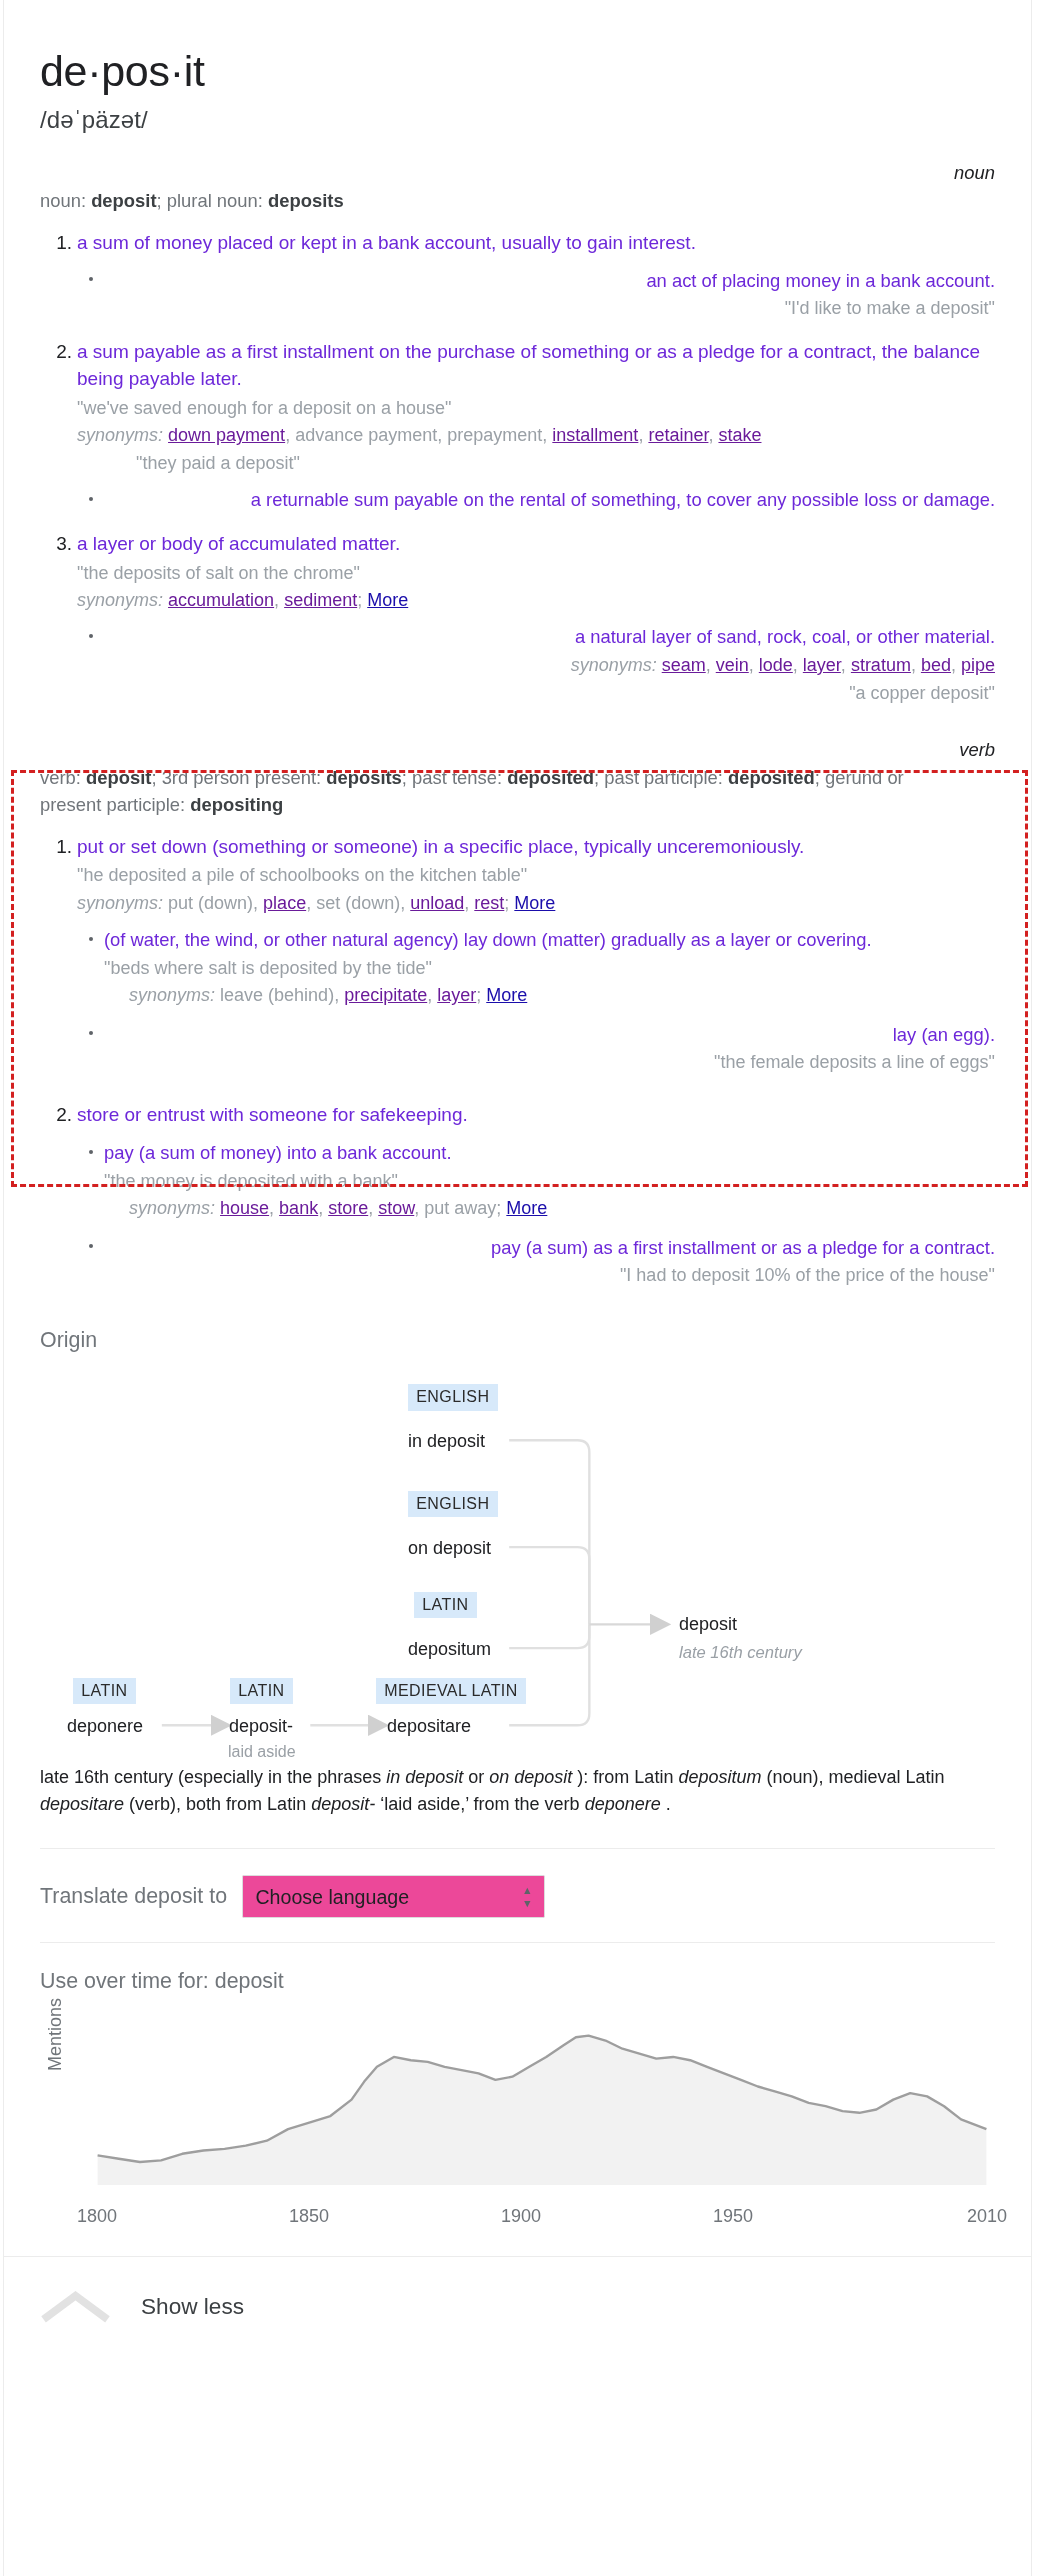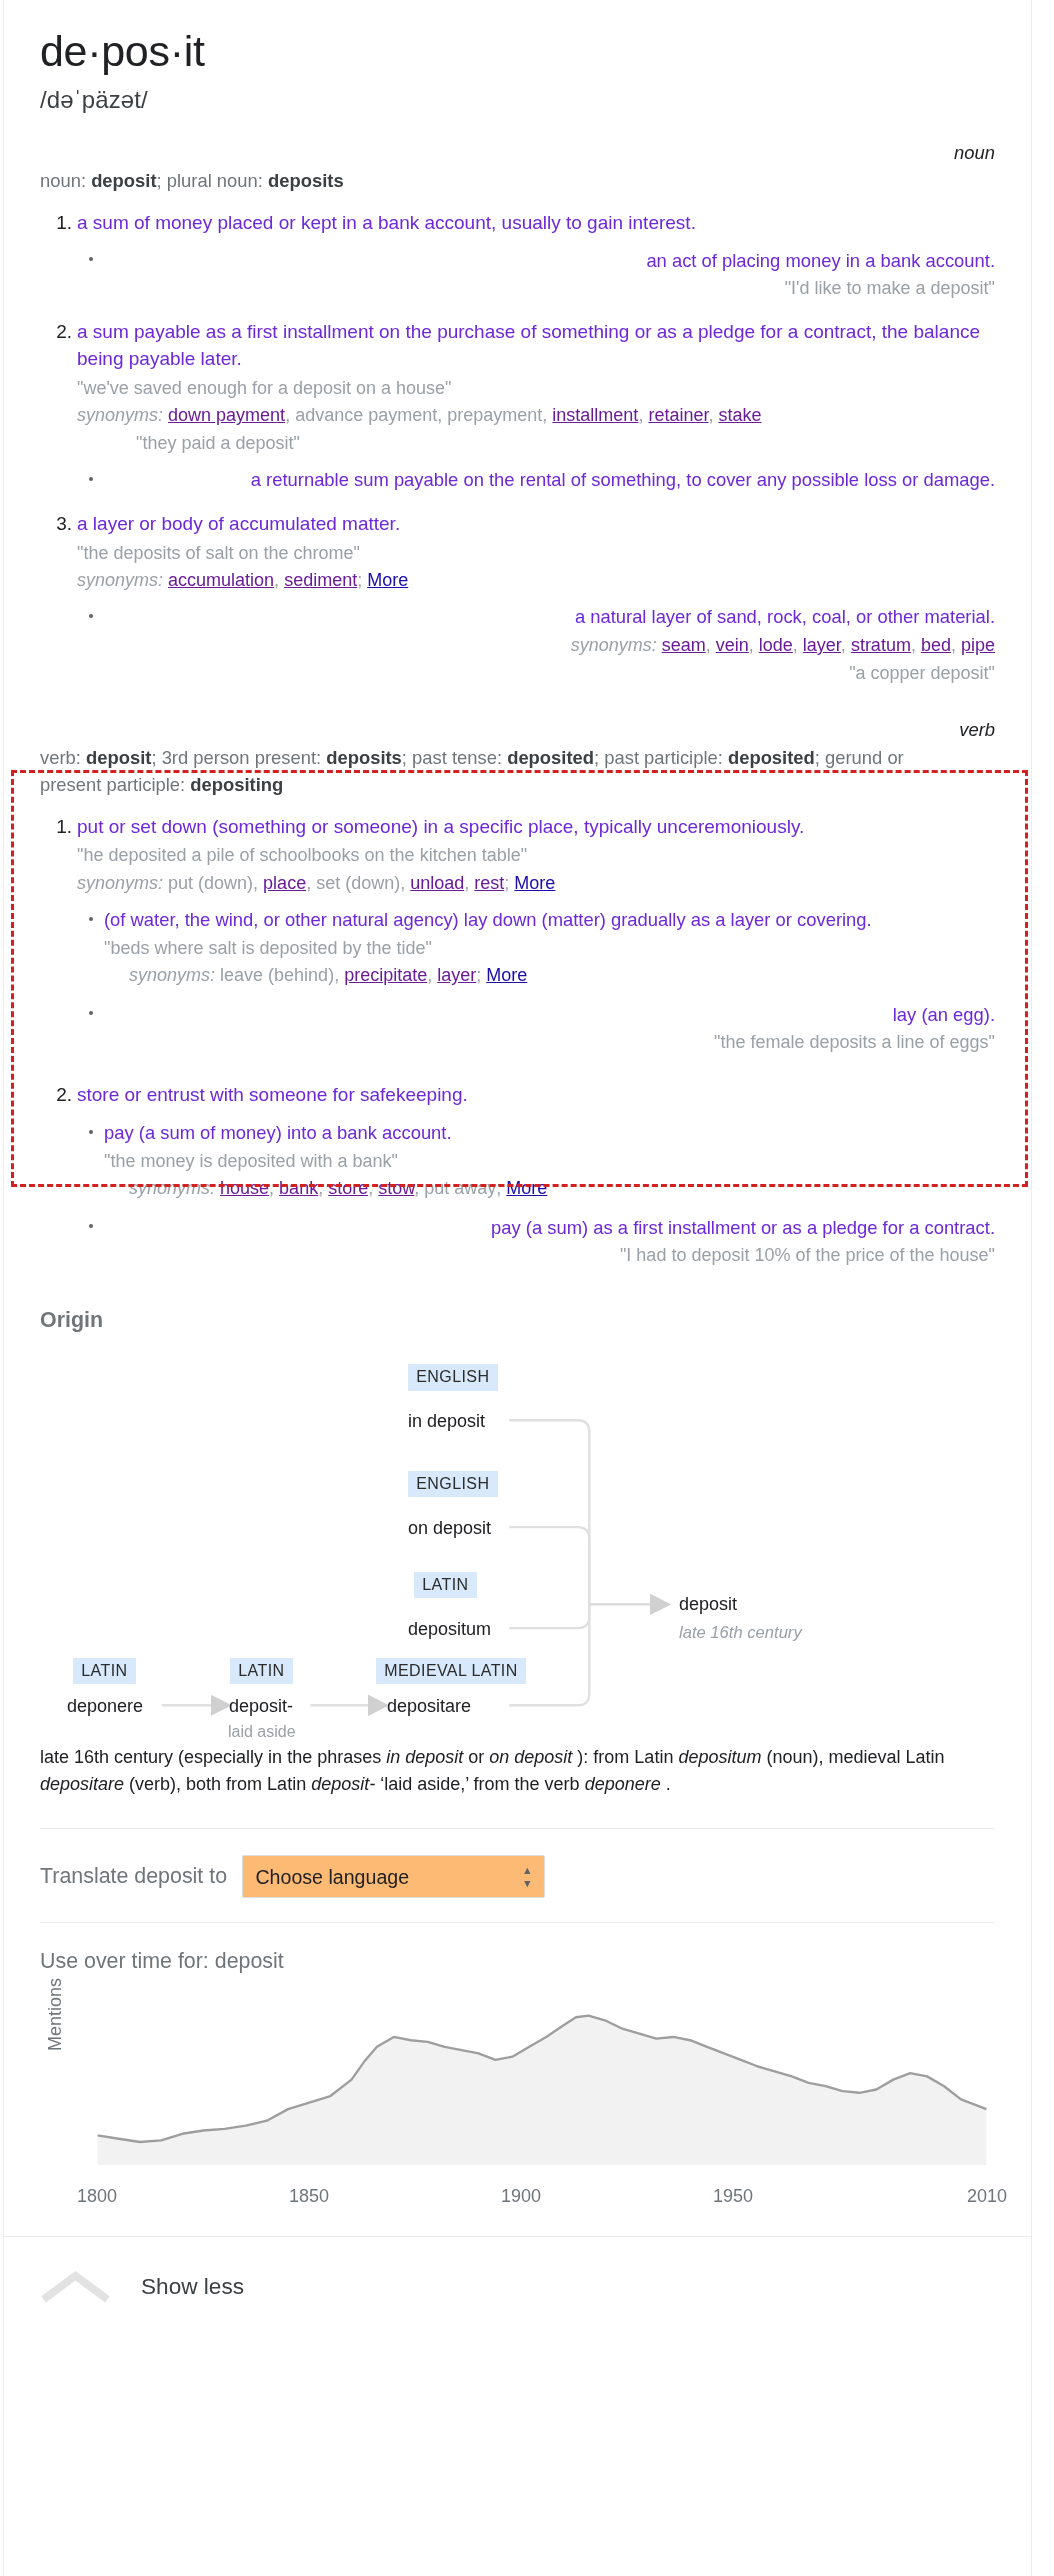--- a/index.html
+++ b/index.html
@@ -20,21 +20,21 @@
   .card{
     position:absolute;
     left:3px; top:0;
     width:1029px;
     min-height:2576px;
     background:#fff;
     border-left:0.6px solid #ececec;
     border-right:0.6px solid #ececec;
     box-sizing:border-box;
   }
-  .inner{ padding:0 36px 0 36px; }
+  .inner{ padding:0 36px 0 36px;margin-top:20px; }
 
   
   .headword{
     font-size:43px;
     font-weight:400;
     letter-spacing:-0.3px;
     color:#202124;
     padding-top:28.5px;
     line-height:1.05;
   }
@@ -144,21 +144,21 @@
     box-sizing:border-box;
     pointer-events:none;
     z-index:5;
   }
 
   
   .origin-heading{
     font-size:21.4px;
     color:#70757a;
     margin-top:40px;
-    font-weight:700;
+    font-weight:400;
   }
 
   .tree{
     position:relative;
     width:974px;
     height:380px;
     margin-top:15.4px;
     font-size:16.6px;
   }
   .lang-chip{
@@ -209,21 +209,21 @@
     display:flex;
     align-items:center;
     gap:15.4px;
     padding:26px 0 24px 0;
     font-size:21.4px;
     color:#70757a;
   }
   .lang-select{
     -webkit-appearance:none;
     appearance:none;
-    background:#fdba74;
+    background:#ec4899;
     border:0.6px solid #dcdcdc;
     border-radius:1.8px;
     font-family:"Liberation Sans","DejaVu Sans",sans-serif;
     font-size:19.6px;
     color:#202124;
     padding:9.5px 44px 9.5px 12px;
     min-width:303px;
   }
   .select-wrap{ position:relative; display:inline-block; }
   .select-arrows{

